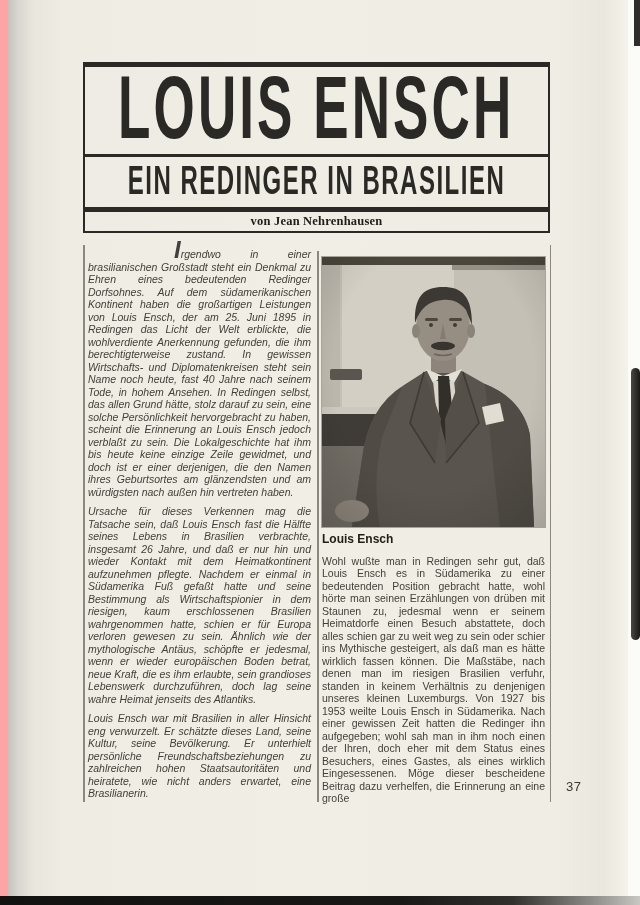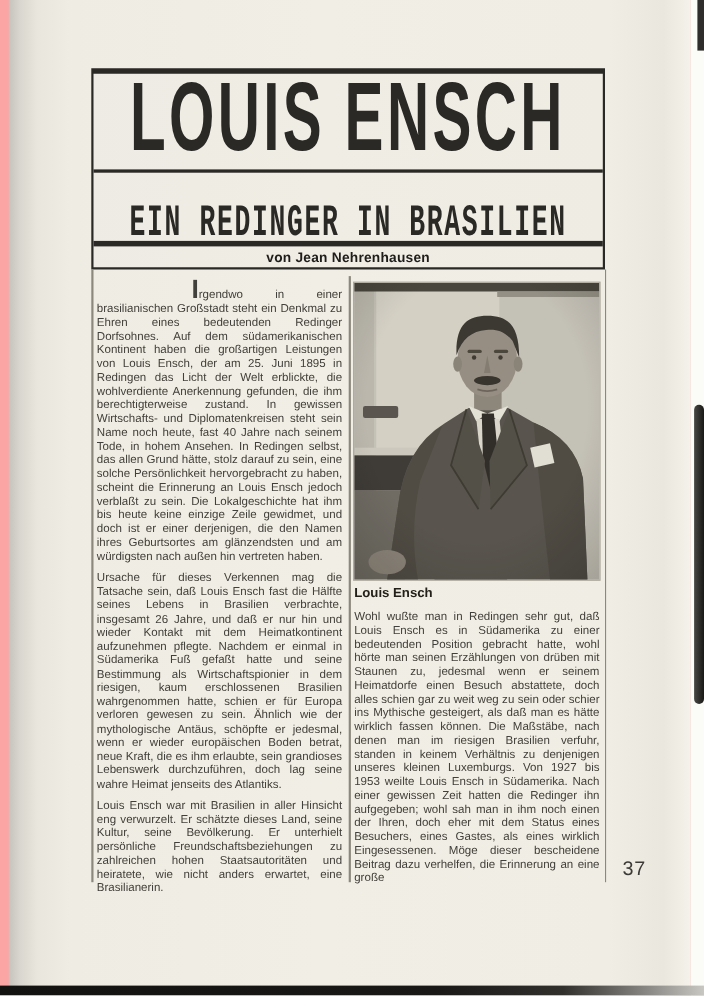--- a/index.html
+++ b/index.html
@@ -26,48 +26,48 @@
     border:2px solid #2b2926; border-top-width:5px; border-bottom-width:2px;
     box-sizing:border-box; background:rgba(238,235,228,0.35);
   }
   .title-row { height:87px; display:flex; align-items:center; justify-content:center; overflow:visible; }
   .title-text {
     font-weight:700; font-size:52px; letter-spacing:3px; color:#2b2926; white-space:nowrap;
     transform:scale(1.02,1.7); transform-origin:center 58%;
   }
   .divider-thin  { height:3px; background:#2b2926; }
   .divider-thick { height:5px; background:#2b2926; }
-  .subtitle-row { height:62px; display:flex; align-items:flex-end; justify-content:center; overflow:visible;font-family:Liberation Mono, monospace; }
+  .subtitle-row { height:50px; display:flex; align-items:center; justify-content:center; overflow:visible; }
   .subtitle-text {
     font-weight:700; font-size:24px; letter-spacing:1.5px; color:#2b2926; white-space:nowrap;
     transform:scale(1.0,1.7); transform-origin:center 58%;
   }
-  .byline-row { height:19px; display:flex; align-items:center; justify-content:center; }
+  .byline-row { height:19px; display:flex; align-items:center; justify-content:center;font-family:Liberation Serif, serif; }
   .byline-text { font-weight:700; font-size:12.5px; color:#1f1d1a; letter-spacing:.2px; }
 
   
   .vrule { position:absolute; width:1.5px; background:#8d887e; }
   .vrule-left   { left:83px;  top:245px; height:557px; }
   .vrule-center { left:317px; top:251px; height:551px; }
   .vrule-right  { left:549.5px; top:245px; height:557px; }
 
   
   .col { position:absolute; color:#42403a; font-size:10.5px; line-height:12.5px; text-align:justify; }
   .col p { margin:0 0 7px 0; }
-  .col-left  { left:88px;  top:258px; width:223px; }
+  .col-left  { left:88px;  top:244px; width:223px;font-style:italic; }
   .col-right { left:322px; top:257px; width:223px; }
   .dropcap-para { text-indent:86px; }
   .dropcap-para::first-letter { font-weight:700; font-size:24px; }
 
   
   .photo-frame { width:223px; height:270px; background:#c7c3b9; outline:1px solid #a8a399; }
   .photo-frame svg { display:block; width:223px; height:270px; }
   .photo-caption { font-weight:700; font-size:12px; color:#232019; margin:6px 0 9px 0; text-align:left; }
 
-  .page-number { position:absolute; left:566px; top:779px; font-size:18px; color:#3c3a34; letter-spacing:.5px; }
+  .page-number { position:absolute; left:566px; top:779px; font-size:13px; color:#3c3a34; letter-spacing:.5px; }
 </style>
 </head>
 <body>
 
 <div class="scan">
   <div class="paper"></div>
   <div class="right-white-band"></div>
   <div class="edge-dark-top"></div>
   <div class="edge-dark-mid"></div>
   <div class="bottom-bar"></div>

